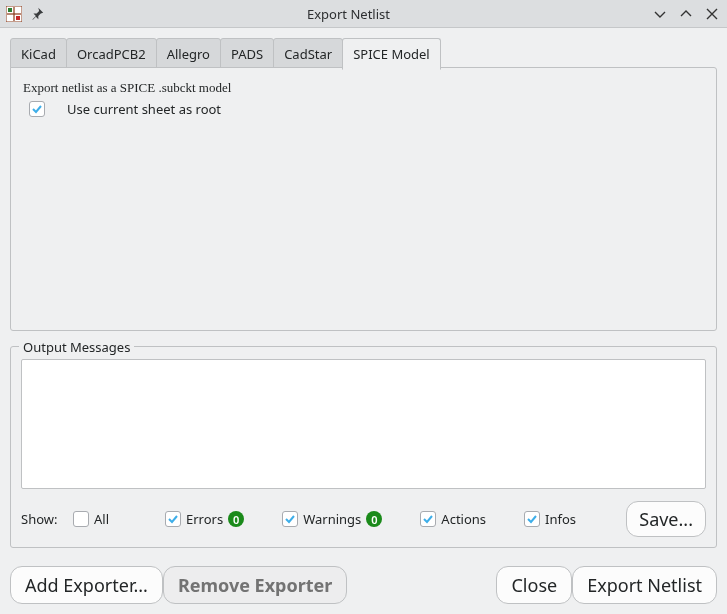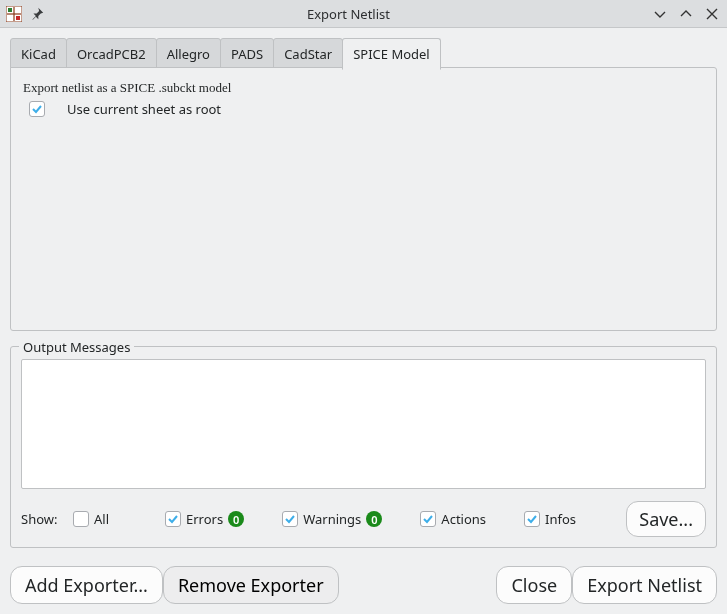--- a/index.html
+++ b/index.html
@@ -151,21 +151,21 @@
     background: #fcfcfc;
     border-radius: 12px;
     padding: 6px 14px;
     font-size: 18px;
     color: #232627;
     cursor: default;
     min-width: 60px;
     text-align: center;
   }
   .btn.small { padding: 5px 12px; }
-  .btn.disabled { color: #000000; background: #ededee; }
+  .btn.disabled { color: #737373; background: #ededee; font-weight: bold; }
 
   .bottomrow {
     margin-top: 18px;
     display: flex;
     align-items: center;
   }
   .bottomrow .spacer { flex: 1; }
 </style>
 </head>
 <body>

